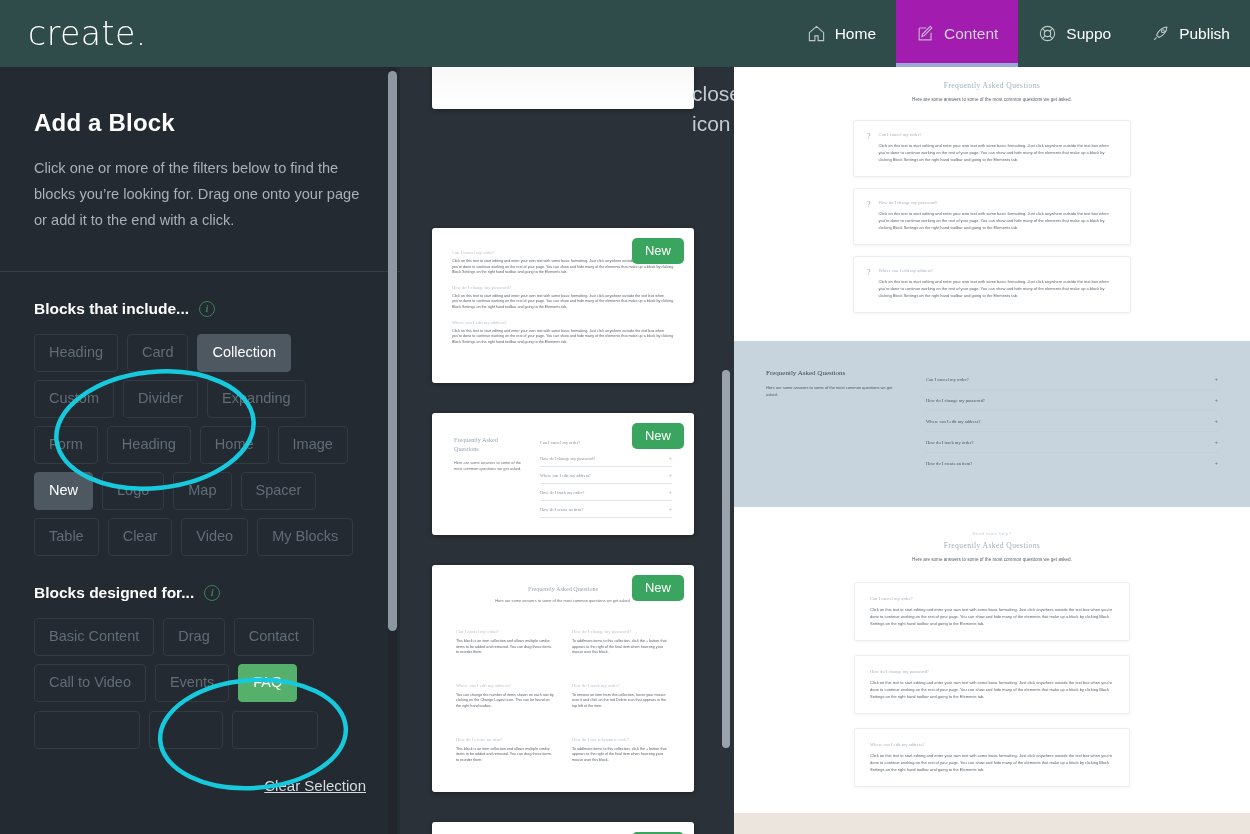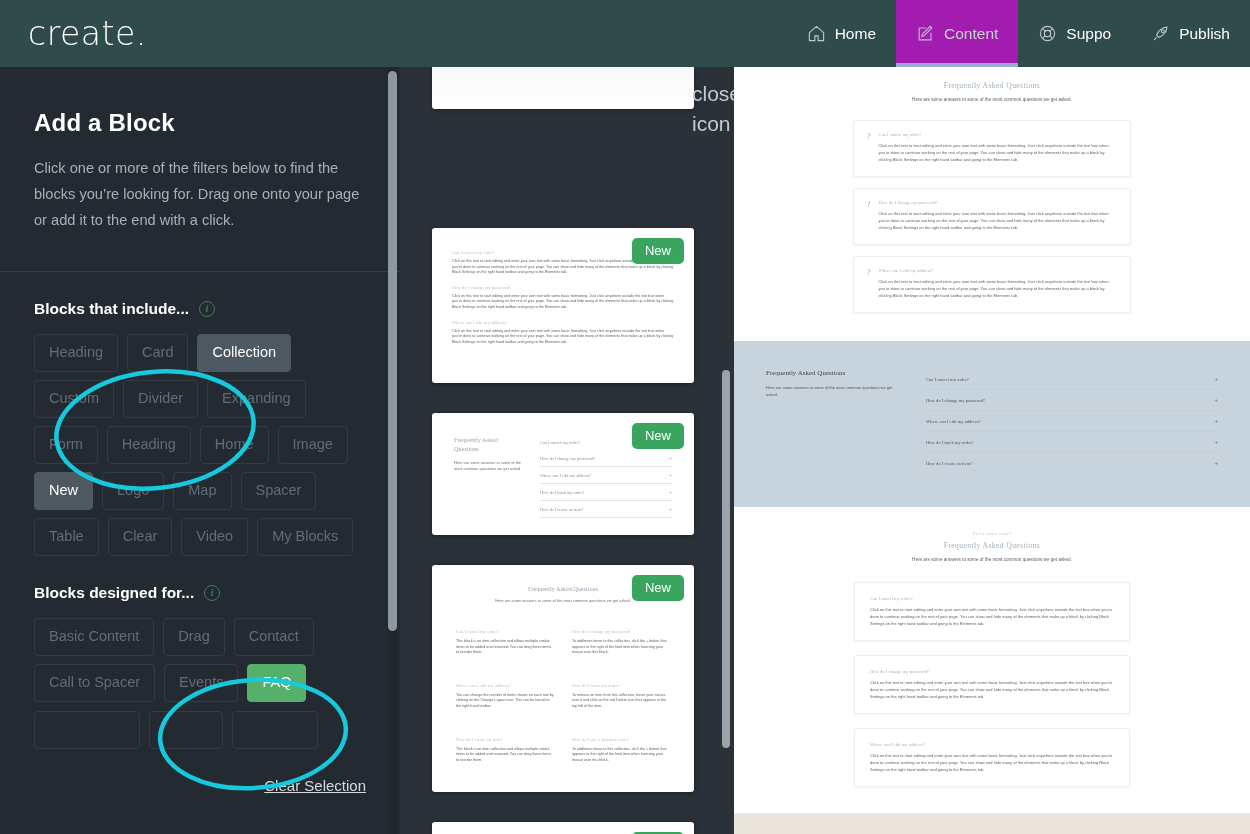--- a/index.html
+++ b/index.html
@@ -444,21 +444,21 @@
 
     <div class="section" style="margin-top:14px;">
       <div class="section-head">
         <span>Blocks designed for...</span>
         <span class="info-icon">i</span>
       </div>
       <div class="chips">
         <div class="chip">Basic Content</div>
         <div class="chip">Drag</div>
         <div class="chip">Contact</div>
-        <div class="chip">Call to Spacer</div>
+        <div class="chip">Call to Video</div>
         <div class="chip">Events</div>
         <div class="chip sel-green">FAQ</div>
       </div>
     </div>
 
     <div class="section" style="margin-top:9px;">
       <div class="chips">
         <div class="chip" style="width:106px;height:38px;"></div>
         <div class="chip" style="width:74px;height:38px;"></div>
         <div class="chip" style="width:86px;height:38px;"></div>

